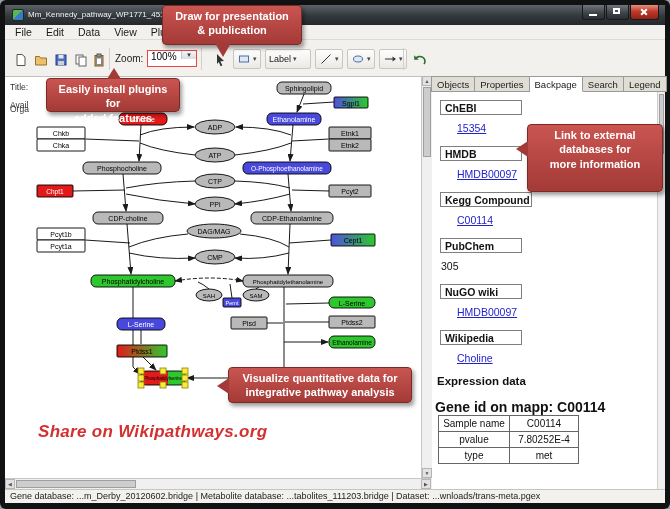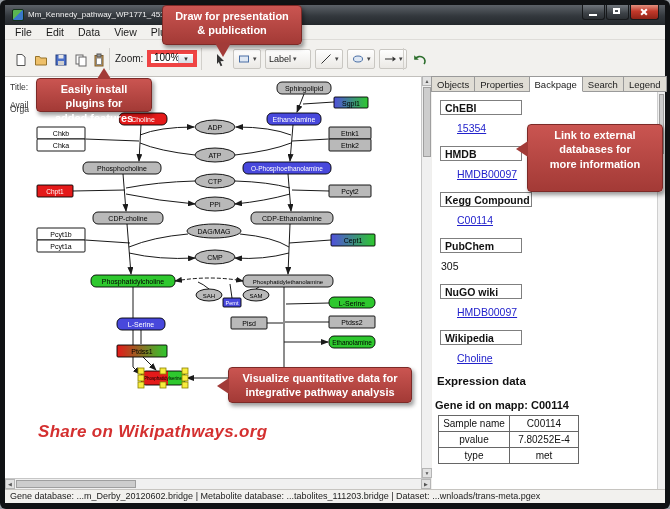--- a/index.html
+++ b/index.html
@@ -30,21 +30,21 @@
 
   
   .toolbar{position:absolute;left:0;top:35px;width:660px;height:36px;background:#f2f1ee;border-bottom:1px solid #c2c0bc;}
   .tbtn{position:absolute;top:9px;width:20px;height:20px;display:flex;align-items:center;justify-content:center;
         border:1px solid transparent;border-radius:2px;}
   .tbtn2{position:absolute;top:9px;height:20px;display:flex;align-items:center;padding:0 3px;font-size:9px;color:#222;
          border:1px solid #c9c7c2;border-radius:2px;background:linear-gradient(#fefefe,#ebe9e5);box-sizing:border-box;}
   .caret{font-size:7px;color:#444;margin-left:2px;}
   .tsep{position:absolute;top:8px;width:1px;height:22px;background:#d2d0cb;}
   .zoom-label{position:absolute;left:110px;top:13px;font-size:10px;color:#222;}
-  .combo{position:absolute;height:17px;border:4px solid #ef4444;background:#fff;display:flex;align-items:flex-end;
+  .combo{position:absolute;height:17px;border:1px solid #ef4444;background:#fff;display:flex;align-items:flex-start;
          font-size:10px;box-sizing:border-box;}
   .combo .val{flex:1;display:flex;align-items:center;padding:0 3px;white-space:nowrap;overflow:hidden;}
   .combo .cbtn{width:14px;border-left:1px solid #b7c6d6;background:linear-gradient(#f4f6f8,#d6dde4);
                display:flex;align-items:center;justify-content:center;font-size:7px;color:#333;}
   #zoom-combo{left:142px;top:10px;width:50px;}
   #vis-combo{left:424px;top:5px;width:90px;}
 
   
   .canvas{position:absolute;left:0;top:71px;width:416px;height:402px;background:#ffffff;border-top:1px solid #c2c0bc;box-sizing:border-box;}
   #pathway-svg{position:absolute;left:2px;top:72px;}
@@ -65,39 +65,39 @@
        color:#222;white-space:nowrap;box-sizing:border-box;}
   .tab.active{background:#ffffff;border-bottom-color:#ffffff;}
   .pcontent{position:absolute;left:427px;top:87px;width:225px;height:397px;background:#fff;overflow:hidden;font-size:10.5px;color:#111;}
   .sec-head{position:absolute;left:8px;width:82px;height:15px;border:1px solid #7f7f7f;background:#fff;
             font-weight:bold;font-size:10.5px;line-height:14px;padding-left:4px;box-sizing:border-box;white-space:nowrap;}
   .sec-head.wide{width:92px;}
   .sec-val{position:absolute;left:9px;font-size:10.5px;}
   .link{color:#2222cc;text-decoration:underline;cursor:pointer;margin-left:16px;}
   .plain{color:#111;}
   .exp-title{position:absolute;left:5px;top:283px;font-weight:bold;font-size:11.5px;}
-  .geneid{position:absolute;left:3px;top:307px;font-weight:bold;font-size:11px;}
+  .geneid{position:absolute;left:3px;top:307px;font-weight:bold;font-size:14px;}
   .ptable{position:absolute;left:6px;top:323px;border-collapse:collapse;font-size:10px;}
   .ptable td{border:1px solid #666;height:15px;text-align:center;padding:0 2px;}
   .ptable td.c1{width:66px;}
   .ptable td.c2{width:64px;}
   .pscroll{position:absolute;left:652px;top:87px;width:8px;height:397px;background:#f0f0f0;border-left:1px solid #cfcfcf;box-sizing:border-box;}
 
   
   .statusbar{position:absolute;left:0;top:484px;width:660px;height:14px;background:#f2f1ee;border-top:1px solid #c6c4c0;
              font-size:9px;color:#222;line-height:13px;padding-left:5px;box-sizing:border-box;white-space:nowrap;overflow:hidden;}
 
   
   .callout{position:absolute;background:linear-gradient(#ca5551,#a33a36);border:1px solid #7c2a27;border-radius:4px;
            color:#fff;font-weight:bold;font-size:11px;text-align:center;line-height:1.3;
            box-shadow:2px 3px 4px rgba(0,0,0,.4);z-index:60;padding:3px 4px;box-sizing:border-box;}
   .tail{position:absolute;width:0;height:0;z-index:59;}
   #callout-top{left:162px;top:5px;width:140px;height:40px;}
   #callout-top .tail{left:52px;bottom:-13px;border-left:8px solid transparent;border-right:8px solid transparent;border-top:14px solid #a23b38;}
-  #callout-left{left:36px;top:78px;width:116px;height:34px;}
+  #callout-left{left:46px;top:78px;width:134px;height:34px;}
   #callout-left .tail{left:60px;top:-11px;border-left:7px solid transparent;border-right:7px solid transparent;border-bottom:11px solid #a23b38;}
   #callout-right{left:527px;top:124px;width:136px;height:68px;}
   #callout-right .tail{left:-12px;top:16px;border-top:8px solid transparent;border-bottom:8px solid transparent;border-right:12px solid #a23b38;}
   #callout-bottom{left:228px;top:367px;width:184px;height:36px;}
   #callout-bottom .tail{left:-12px;top:10px;border-top:8px solid transparent;border-bottom:8px solid transparent;border-right:12px solid #a23b38;}
   .share{position:absolute;left:38px;top:422px;z-index:40;font-size:17px;font-weight:bold;font-style:italic;
          color:#d43030;letter-spacing:.3px;text-shadow:0 0 2px #ffffff;}
   .icon-svg{display:block;}
 </style>
 </head>

